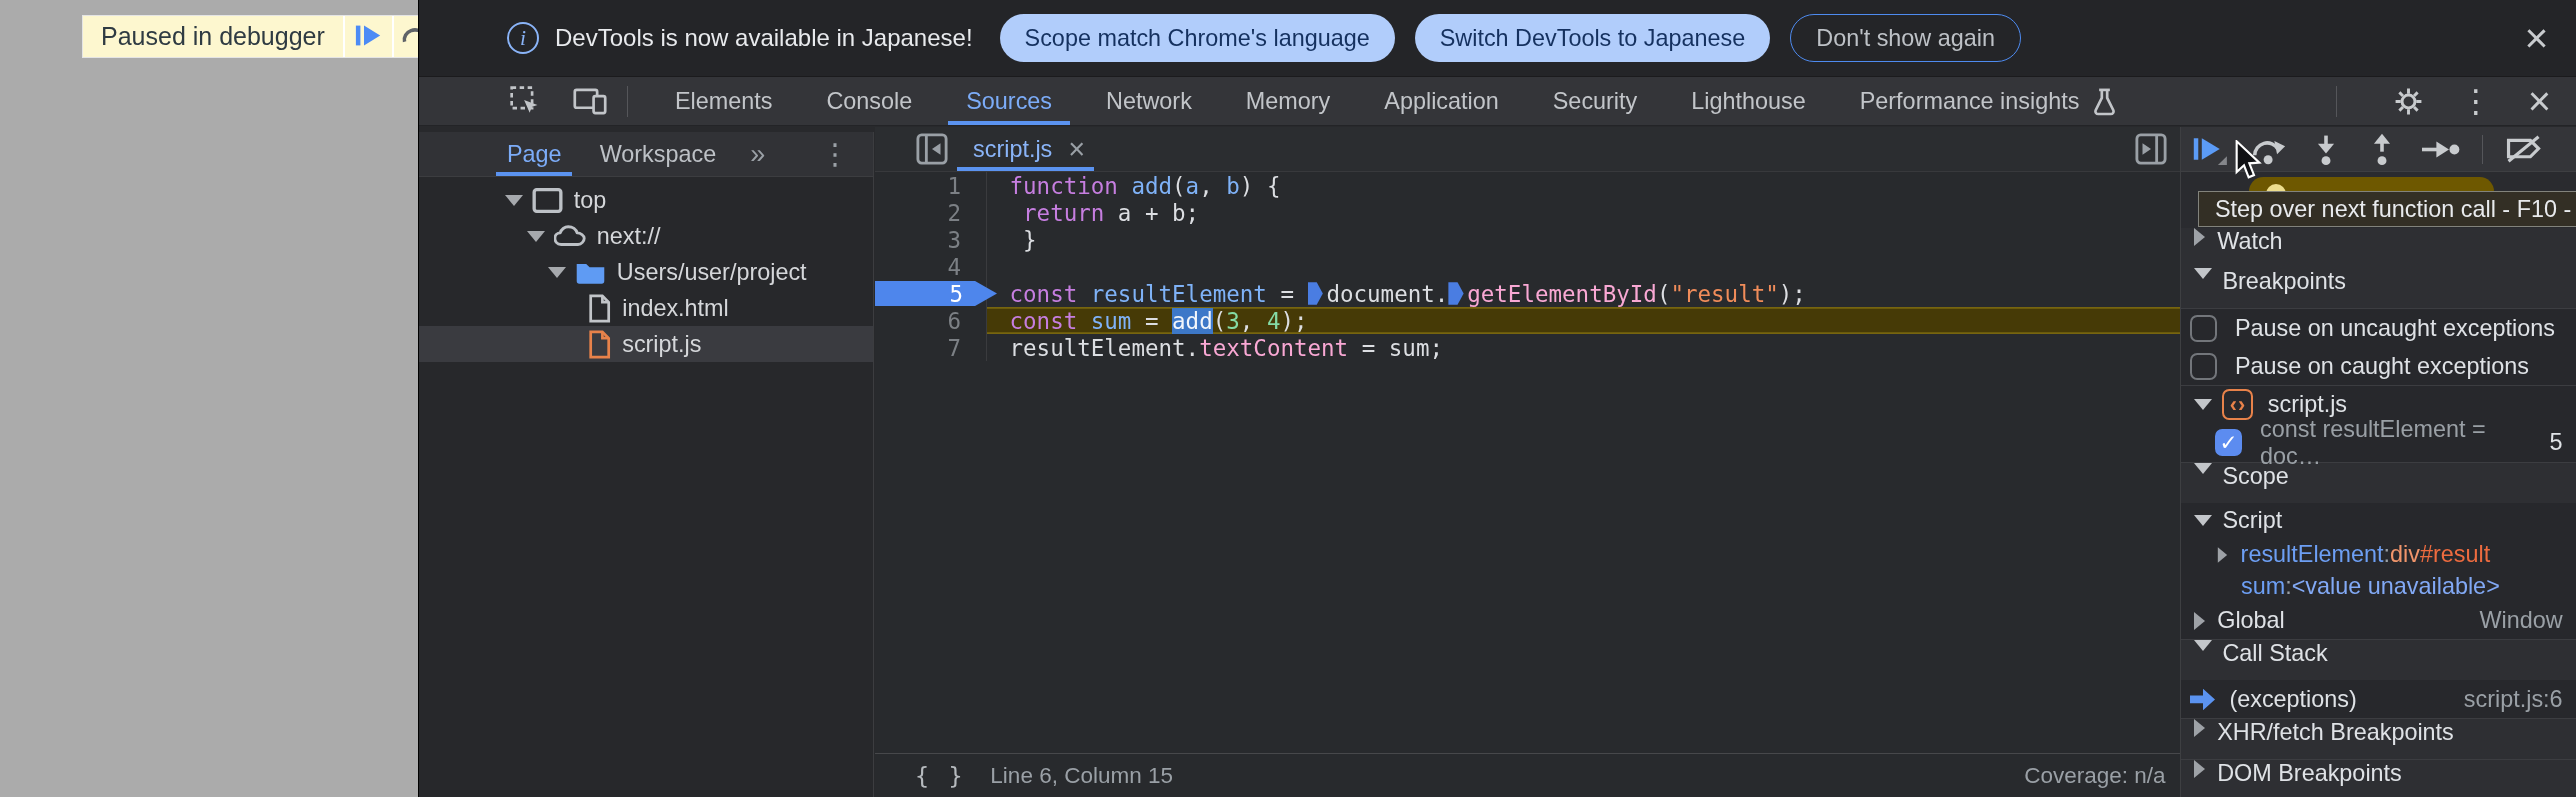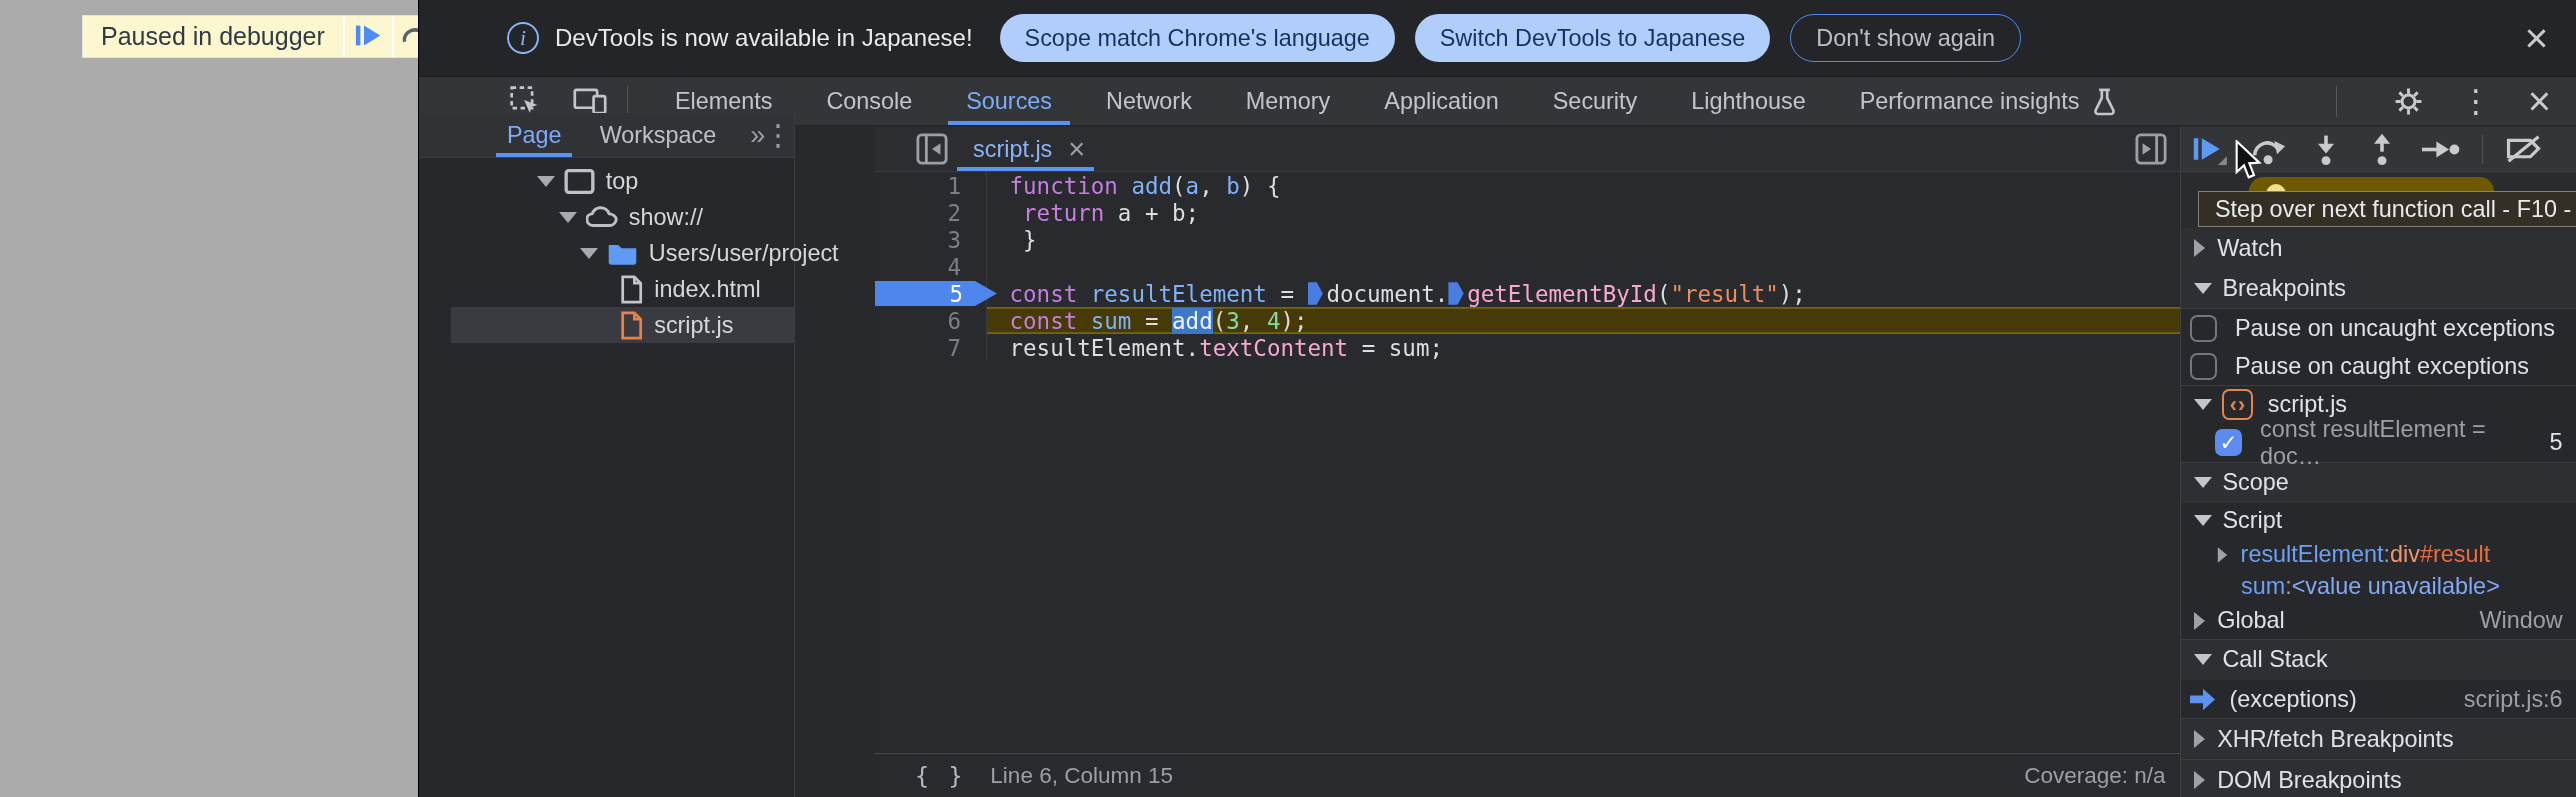--- a/index.html
+++ b/index.html
@@ -28,29 +28,29 @@
   .pt-icons { display:flex; align-items:center; padding-left:90px; gap:32px; flex:none; }
   .vsep { width:0.9px; height:31px; background:#55565a; margin:0 20px; flex:none; }
   .tabs-row { display:flex; align-items:center; height:100%; }
   .tab { height:100%; display:flex; align-items:center; padding:0 27px; color:#c2c5c9; font-size:23.4px; position:relative; white-space:nowrap; cursor:pointer; gap:12.6px; }
   .tab.active { color:#7cacf8; }
   .tab.active::after { content:""; position:absolute; left:9px; right:9px; bottom:0; height:3.6px; background:#5b93f0; }
   .pt-right { margin-left:auto; display:flex; align-items:center; gap:36px; padding-right:25px; }
   .glyph-btn { color:#c8cbce; font-size:32px; line-height:1; cursor:pointer; }
   .glyph-btn.x { font-size:40px; }
   
-  .tree-pane { position:absolute; left:0; top:113px; width:376px; bottom:0; background:#27282b; border-right:0.9px solid #3c3d40; }
+  .tree-pane { position:absolute; left:0; top:132px; width:455px; bottom:0; background:#27282b; border-right:0.9px solid #3c3d40; }
   .nav-row { height:45px; background:#313236; display:flex; align-items:center; padding-left:88px; border-bottom:0.9px solid #3c3d40; position:relative; }
   .nav-tab { font-size:23.4px; color:#bdc1c6; height:100%; display:flex; align-items:center; position:relative; cursor:pointer; }
   .nav-tab + .nav-tab { margin-left:38px; }
   .nav-tab.active { color:#7cacf8; }
   .nav-tab.active::after { content:""; position:absolute; left:-10.8px; right:-10.8px; bottom:0; height:3.6px; background:#5b93f0; }
   .nav-more { color:#9aa0a6; font-size:27px; margin-left:34px; cursor:pointer; letter-spacing:-1.8px; }
   .nav-kebab { margin-left:auto; margin-right:23.4px; color:#9aa0a6; font-size:29px; cursor:pointer; }
-  .tree { padding-top:5.4px;padding-left:32px; }
+  .tree { padding-top:5.4px; }
   .tree-row { height:36px; display:flex; align-items:center; font-size:23.4px; color:#d5d7da; cursor:pointer; white-space:nowrap; }
   .tree-row.selected { background:#3a3b40; }
   .tree-row.d0 { padding-left:86px; } .tree-row.d1 { padding-left:108px; }
   .tree-row.d2 { padding-left:129px; } .tree-row.d3 { padding-left:169px; }
   .tw-arrow { width:0; height:0; border-left:9px solid transparent; border-right:9px solid transparent; border-top:11.7px solid #a6a9ad; margin-right:9px; flex:none; }
   .tree-ic { margin-right:10.8px; flex:none; display:flex; align-items:center; }
   
   .editor-pane { position:absolute; left:456px; top:127px; width:1305px; bottom:0; background:#282a2d; }
   .tabstrip { height:45px; background:#2b2d30; border-bottom:0.9px solid #38393c; display:flex; align-items:center; position:relative; }
   .collapse-btn { margin-left:41px; cursor:pointer; display:flex; }
@@ -72,21 +72,21 @@
   .statusbar { position:absolute; left:0; right:0; bottom:0; height:44px; border-top:0.9px solid #47484b; background:#282a2d; display:flex; align-items:center; color:#9aa0a6; font-size:22.5px; }
   .braces { font-family:"DejaVu Sans Mono", monospace; margin-left:40px; font-size:23.4px; letter-spacing:2.7px; cursor:pointer; color:#b6babe; }
   .poslabel { margin-left:25px; }
   .coverage { margin-left:auto; margin-right:14.4px; }
   
   .debug-pane { position:absolute; left:1761px; top:127px; width:397px; bottom:0; background:#2a2b2f; border-left:0.9px solid #3e3f42; color:#dfe2e6; font-size:23.4px; }
   .dtoolbar { height:45px; background:#343539; border-bottom:0.9px solid #3e3f42; display:flex; align-items:center; gap:21.6px; padding-left:9px; }
   .dbtn { display:flex; align-items:center; justify-content:center; cursor:pointer; }
   .dsep { width:0.9px; height:29px; background:#55565a; }
   .toast-space { height:56px; }
-  .sec-h { height:40px; display:flex; align-items:center; padding-left:12.6px; background:#2e2f33; font-weight:500; cursor:pointer; }
+  .sec-h { height:40px; display:flex; align-items:flex-start; padding-left:12.6px; background:#2e2f33; font-weight:500; cursor:pointer; }
   .sec-divider { height:0.9px; background:#3c3d41; }
   .tri-r { width:0; height:0; border-top:9px solid transparent; border-bottom:9px solid transparent; border-left:11.7px solid #9ea2a7; margin-right:12.6px; flex:none; }
   .tri-d { width:0; height:0; border-left:9px solid transparent; border-right:9px solid transparent; border-top:11.7px solid #c3c6ca; margin-right:10.8px; flex:none; }
   .drow { display:flex; align-items:center; padding-left:12.6px; background:#27282c; cursor:pointer; }
   .cb { width:27px; height:27px; border:2.7px solid #73767b; border-radius:7.2px; flex:none; margin-right:18px; cursor:pointer; }
   .cb.checked { background:#5c8cf0; border-color:#5c8cf0; color:#fff; display:flex; align-items:center; justify-content:center; font-size:21.6px; }
   .bp-file-ic { width:31px; height:31px; border:2.7px solid #e8824a; border-radius:7.2px; color:#e8824a; display:flex; align-items:center; justify-content:center; font-size:21.6px; font-weight:bold; flex:none; margin-right:14.4px; letter-spacing:0.9px; }
   .muted { color:#9aa0a6; }
   .right-val { margin-left:auto; margin-right:14.4px; color:#9aa0a6; }
   .blue-name { color:#6d9ff4; }
@@ -214,21 +214,21 @@
             </span>
             <span>top</span>
           </div>
           <div class="tree-row d1">
             <span class="tw-arrow"></span>
             <span class="tree-ic">
               <svg width="32" height="25" viewBox="0 0 36 26">
                 <path d="M8 22 C3 22 1 18 1 15 C1 11 4 9 7 9 C8 5 12 2 16 2 C21 2 25 5 26 9 C30 9 34 12 34 15 C34 18 31 22 27 22 Z" fill="none" stroke="#bdc1c6" stroke-width="3.2" stroke-linejoin="round"></path>
               </svg>
             </span>
-            <span>show://</span>
+            <span>next://</span>
           </div>
           <div class="tree-row d2">
             <span class="tw-arrow"></span>
             <span class="tree-ic">
               <svg width="31" height="25" viewBox="0 0 36 28">
                 <path d="M2 4 h11 l4 4 h17 v16 a3 3 0 0 1 -3 3 h-26 a3 3 0 0 1 -3 -3 z" fill="#5f9bf3"></path>
               </svg>
             </span>
             <span>Users/user/project</span>
           </div>

